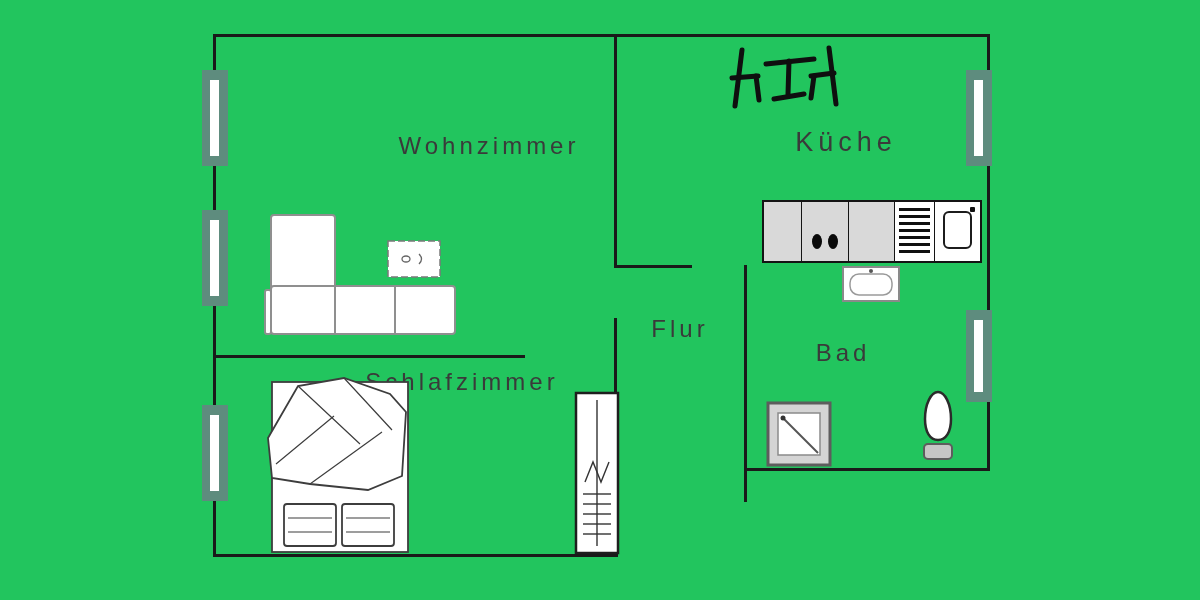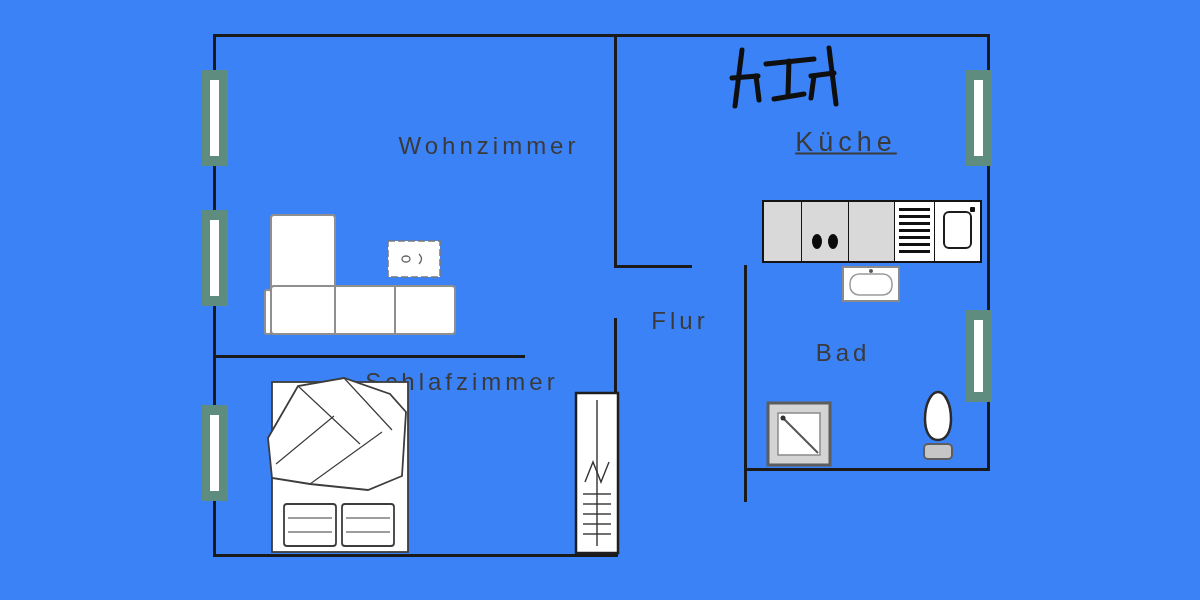--- a/index.html
+++ b/index.html
@@ -1,29 +1,29 @@
 <!DOCTYPE html>
 <html><head>
 <meta charset="utf-8">
 <style>
   * { box-sizing: border-box; }
   html,body { margin:0; padding:0; background:#fff; }
   body { font-family:"Liberation Sans", sans-serif; }
-  .plan { position:relative; width:1200px; height:600px; background:#3b82f6; overflow:hidden; }
+  .plan { position:relative; width:1200px; height:600px; background:#22c55e; overflow:hidden; }
 
   .wall { position:absolute; background:#1a1a1a; }
 
   .window { position:absolute; background:#5e8c7e; }
   .window .pane { position:absolute; left:8px; top:10px; width:9px; bottom:10px; background:#ffffff; }
 
   .room-label {
     position:absolute; transform:translate(-50%,-50%);
     color:#3a3a3a; font-size:24px; letter-spacing:4px; white-space:nowrap;
   }
-  .room-label.kueche { font-size:27px; letter-spacing:5px;text-decoration:underline; }
+  .room-label.kueche { font-size:27px; letter-spacing:5px; }
 
   .furn { position:absolute; }
 
   .counter {
     position:absolute; left:762px; top:200px; width:220px; height:63px;
     display:flex; border:2px solid #141414; background:#fff;
   }
   .counter .cell { height:100%; border-right:1.5px solid #141414; position:relative; }
   .counter .cell:last-child { border-right:none; }
   .counter .gray { background:#d9d9d9; }
@@ -63,21 +63,21 @@
     </div>
   <div class="window" style="left:966px;top:70px;width:26px;height:96px">
       <span class="pane"></span>
     </div>
   <div class="window" style="left:966px;top:310px;width:26px;height:92px">
       <span class="pane"></span>
     </div>
 
   <div class="room-label" style="left:489px;top:146px">Wohnzimmer</div>
   <div class="room-label kueche" style="left:846px;top:142px">Küche</div>
-  <div class="room-label" style="left:680px;top:321px">Flur</div>
+  <div class="room-label" style="left:680px;top:329px">Flur</div>
   <div class="room-label" style="left:462px;top:382px">Schlafzimmer</div>
   <div class="room-label" style="left:843px;top:353px">Bad</div>
 
   <svg class="furn" style="left:262px;top:210px" width="200" height="130" viewBox="0 0 200 130">
     <g fill="#ffffff" stroke="#8f8f8f" stroke-width="2">
       <rect x="9" y="5" width="64" height="80" rx="3"></rect>
       <rect x="9" y="76" width="184" height="48" rx="3"></rect>
       <rect x="3" y="80" width="6" height="44" rx="2"></rect>
     </g>
     <g stroke="#8f8f8f" stroke-width="2">

